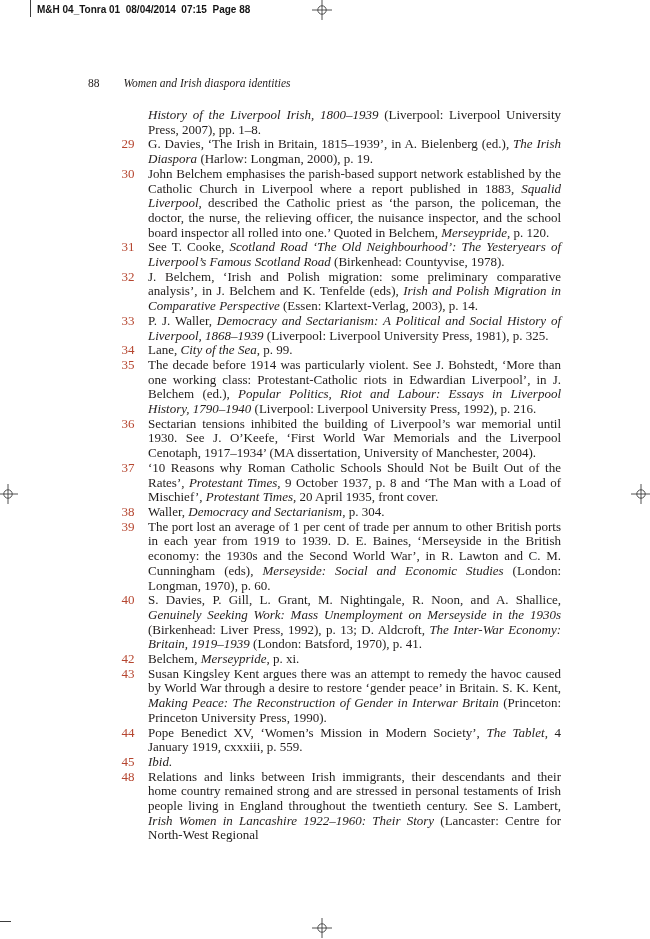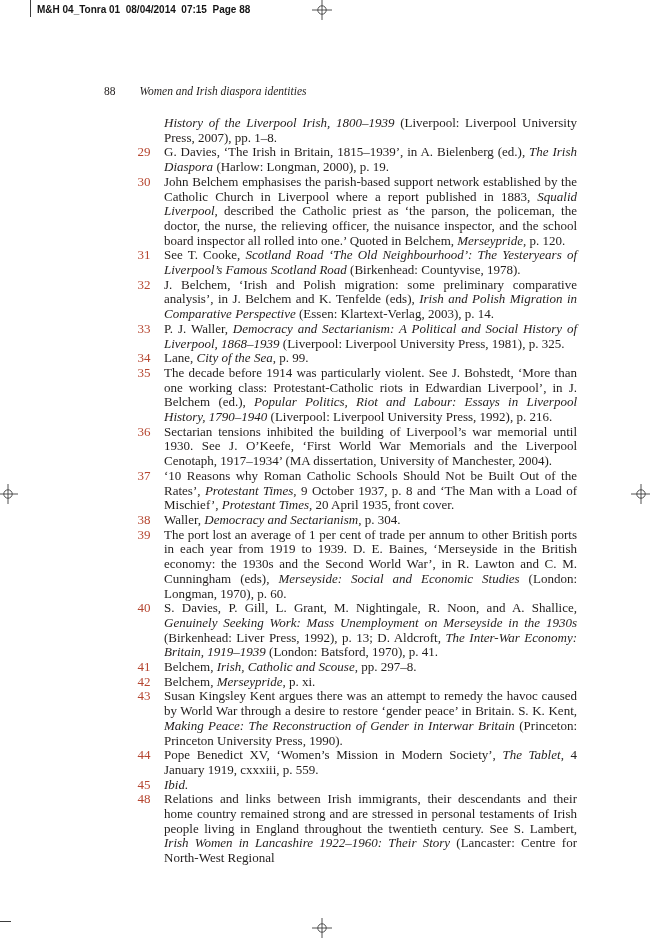--- a/index.html
+++ b/index.html
@@ -23,23 +23,22 @@
   .crop-v { position: absolute; left: 30px; top: 0; width: 1px; height: 17px; background: var(--mark, #3c3c3c); }
   .crop-h { position: absolute; left: 0; top: 921px; width: 11px; height: 1px; background: var(--mark, #3c3c3c); }
   .regmark { position: absolute; width: 22px; height: 22px; color: var(--mark, #3c3c3c); }
   .regmark.top    { left: 311px; top: -1px; }
   .regmark.bottom { left: 311px; top: 917px; }
   .regmark.left   { left: -3px;  top: 483px; }
   .regmark.right  { left: 630px; top: 483px; }
 
   .content {
     position: absolute;
-    left: 104px; top: 76px;
+    left: 88px; top: 76px;
     width: 473px;
-    margin-top: 8px;
   }
   .running-head {
     font-size: 11.5px;
     line-height: 15px;
     margin-bottom: 17px;
   }
   .running-head .pgnum { margin-right: 24px; }
   .running-head .title { font-style: italic; }
 
   .notes {
@@ -108,20 +107,19 @@
       <div class="note"><span class="num">31</span><span class="txt"><span>See T. Cooke, </span><i>Scotland Road ‘The Old Neighbourhood’: The Yesteryears of Liverpool’s Famous Scotland Road</i><span> (Birkenhead: Countyvise, 1978).</span></span></div>
       <div class="note"><span class="num">32</span><span class="txt"><span>J. Belchem, ‘Irish and Polish migration: some preliminary comparative analysis’, in J. Belchem and K. Tenfelde (eds), </span><i>Irish and Polish Migration in Comparative Perspective</i><span> (Essen: Klartext-Verlag, 2003), p. 14.</span></span></div>
       <div class="note"><span class="num">33</span><span class="txt"><span>P. J. Waller, </span><i>Democracy and Sectarianism: A Political and Social History of Liverpool, 1868–1939</i><span> (Liverpool: Liverpool University Press, 1981), p. 325.</span></span></div>
       <div class="note"><span class="num">34</span><span class="txt"><span>Lane, </span><i>City of the Sea</i><span>, p. 99.</span></span></div>
       <div class="note"><span class="num">35</span><span class="txt"><span>The decade before 1914 was particularly violent. See J. Bohstedt, ‘More than one working class: Protestant-Catholic riots in Edwardian Liverpool’, in J. Belchem (ed.), </span><i>Popular Politics, Riot and Labour: Essays in Liverpool History, 1790–1940</i><span> (Liverpool: Liverpool University Press, 1992), p. 216.</span></span></div>
       <div class="note"><span class="num">36</span><span class="txt"><span>Sectarian tensions inhibited the building of Liverpool’s war memorial until 1930. See J. O’Keefe, ‘First World War Memorials and the Liverpool Cenotaph, 1917–1934’ (MA dissertation, University of Manchester, 2004).</span></span></div>
       <div class="note"><span class="num">37</span><span class="txt"><span>‘10 Reasons why Roman Catholic Schools Should Not be Built Out of the Rates’, </span><i>Protestant Times</i><span>, 9 October 1937, p. 8 and ‘The Man with a Load of Mischief’, </span><i>Protestant Times</i><span>, 20 April 1935, front cover.</span></span></div>
       <div class="note"><span class="num">38</span><span class="txt"><span>Waller, </span><i>Democracy and Sectarianism</i><span>, p. 304.</span></span></div>
       <div class="note"><span class="num">39</span><span class="txt"><span>The port lost an average of 1 per cent of trade per annum to other British ports in each year from 1919 to 1939. D. E. Baines, ‘Merseyside in the British economy: the 1930s and the Second World War’, in R. Lawton and C. M. Cunningham (eds), </span><i>Merseyside: Social and Economic Studies</i><span> (London: Longman, 1970), p. 60.</span></span></div>
       <div class="note"><span class="num">40</span><span class="txt"><span>S. Davies, P. Gill, L. Grant, M. Nightingale, R. Noon, and A. Shallice, </span><i>Genuinely Seeking Work: Mass Unemployment on Merseyside in the 1930s</i><span> (Birkenhead: Liver Press, 1992), p. 13; D. Aldcroft, </span><i>The Inter-War Economy: Britain, 1919–1939</i><span> (London: Batsford, 1970), p. 41.</span></span></div>
-      <div class="note"><span class="num">41</span><span class="txt"><span>Belchem, </span><i>Irish, Catholic and Scouse</i><span>, pp. 297–8.</span></span></div>
       <div class="note"><span class="num">42</span><span class="txt"><span>Belchem, </span><i>Merseypride</i><span>, p. xi.</span></span></div>
       <div class="note"><span class="num">43</span><span class="txt"><span>Susan Kingsley Kent argues there was an attempt to remedy the havoc caused by World War through a desire to restore ‘gender peace’ in Britain. S. K. Kent, </span><i>Making Peace: The Reconstruction of Gender in Interwar Britain</i><span> (Princeton: Princeton University Press, 1990).</span></span></div>
       <div class="note"><span class="num">44</span><span class="txt"><span>Pope Benedict XV, ‘Women’s Mission in Modern Society’, </span><i>The Tablet</i><span>, 4 January 1919, cxxxiii, p. 559.</span></span></div>
       <div class="note"><span class="num">45</span><span class="txt"><i>Ibid.</i></span></div>
       <div class="note"><span class="num">48</span><span class="txt"><span>Relations and links between Irish immigrants, their descendants and their home country remained strong and are stressed in personal testaments of Irish people living in England throughout the twentieth century. See S. Lambert, </span><i>Irish Women in Lancashire 1922–1960: Their Story</i><span> (Lancaster: Centre for North-West Regional</span></span></div>
     </div>
 </div>
 
 </body></html>

